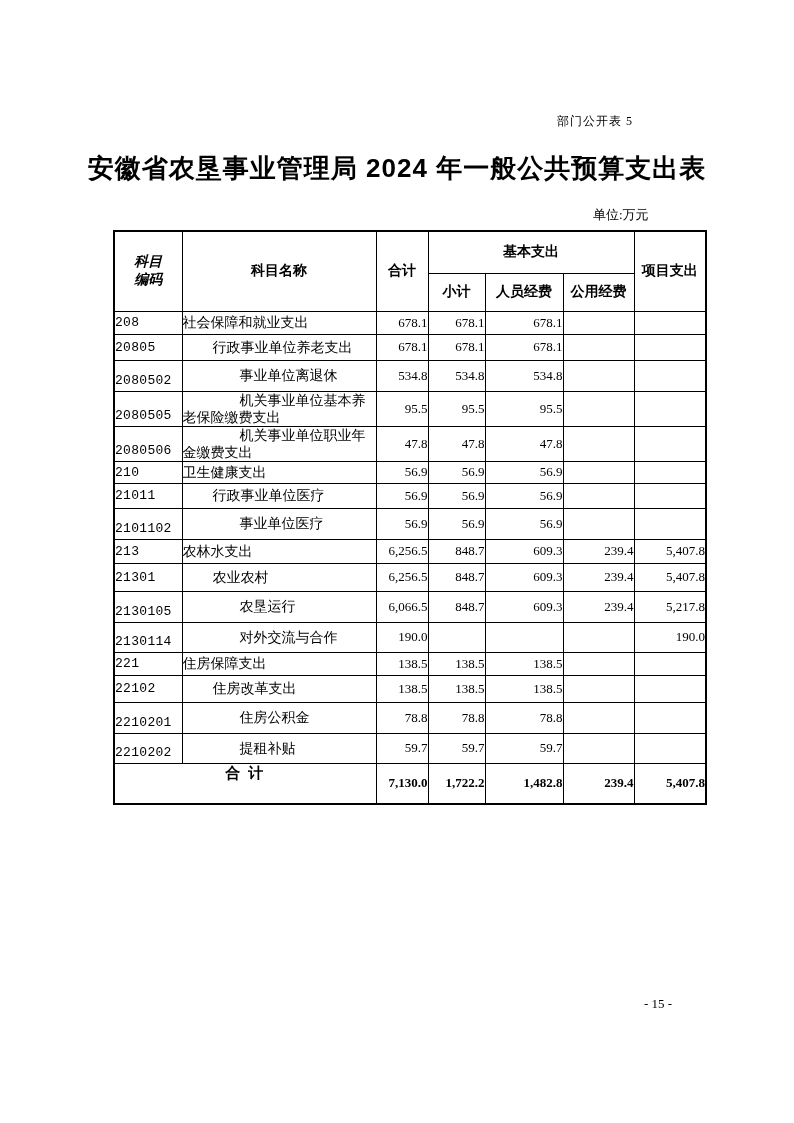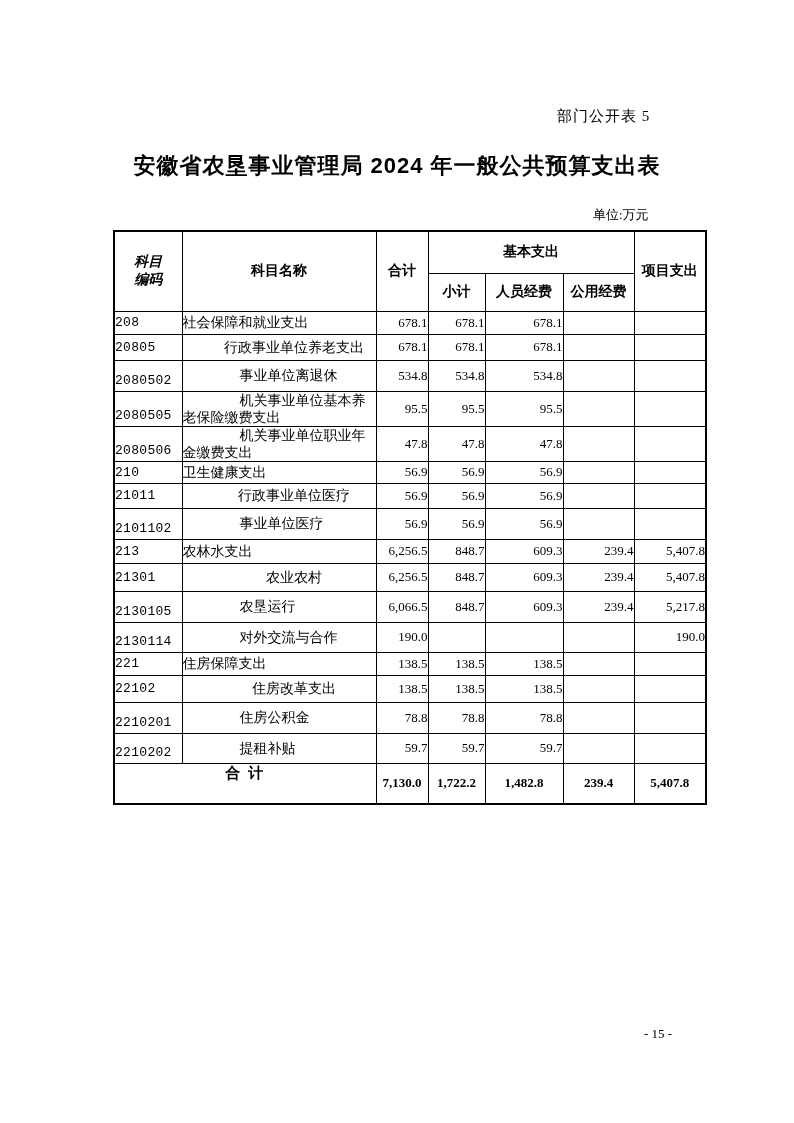--- a/index.html
+++ b/index.html
@@ -6,27 +6,27 @@
   .page{
     position:relative;
     width:794px;height:1123px;
     background:#ffffff;
     margin:0 auto;
     overflow:hidden;
     font-family:"Liberation Serif","DejaVu Serif",serif;
     color:#000;
   }
   .corner-note{
-    position:absolute;top:107px;left:557px;
-    font-size:15px;letter-spacing:1px;
+    position:absolute;top:113px;left:557px;
+    font-size:12px;letter-spacing:1px;
   }
   .page-title{
     position:absolute;top:151px;left:0;width:100%;
     text-align:center;
-    font-size:22px;font-weight:bold;letter-spacing:1px;
+    font-size:26px;font-weight:bold;letter-spacing:1px;
     font-family:"Liberation Sans","DejaVu Sans",sans-serif;
   }
   .unit-label{
     position:absolute;top:206px;left:593px;
     font-size:13px;
   }
   table.budget{
     position:absolute;left:113px;top:230px;
     border-collapse:collapse;table-layout:fixed;
     width:592px;
@@ -45,38 +45,38 @@
   .code-head{height:100%;display:flex;flex-direction:column;justify-content:space-around;align-items:center;padding:6px 0;box-sizing:border-box;font-style:italic;}
   td.code{
     font-size:13px;text-align:left;vertical-align:middle;
     padding-left:6px;letter-spacing:0.3px;font-family:Liberation Mono, monospace;
   }
   tr.lv3 td.code{vertical-align:bottom;padding-bottom:3px;}
   td.name{
     font-size:14px;text-align:left;vertical-align:middle;
     line-height:17px;padding:1px 4px 1px 7px;
   }
-  tr.lv2 td.name{text-indent:30px;text-align:center;}
+  tr.lv2 td.name{text-indent:30px;}
   tr.lv3 td.name{text-indent:57px;}
   td.num{
     font-size:13px;text-align:right;vertical-align:middle;
   }
   td.c-total{padding-right:5px;}
   td.c-sub{padding-right:8px;}
   td.c-pers{padding-right:12px;}
   td.c-pub{padding-right:8px;}
   td.c-proj{padding-right:5px;}
-  tr.total-row td{font-weight:bold;text-align:center;}
+  tr.total-row td{font-weight:bold;}
   tr.total-row td.label{
     font-size:15px;text-align:center;vertical-align:bottom;
     padding-bottom:20px;letter-spacing:2px;
     font-family:"Liberation Sans","DejaVu Sans",sans-serif;
   }
   .page-number{
-    position:absolute;top:1026px;left:644px;
+    position:absolute;top:996px;left:644px;
     font-size:13px;
   }
 </style>
 </head>
 <body>
 
 <div class="page">
 
   <div class="corner-note">部门公开表 5</div>
 

